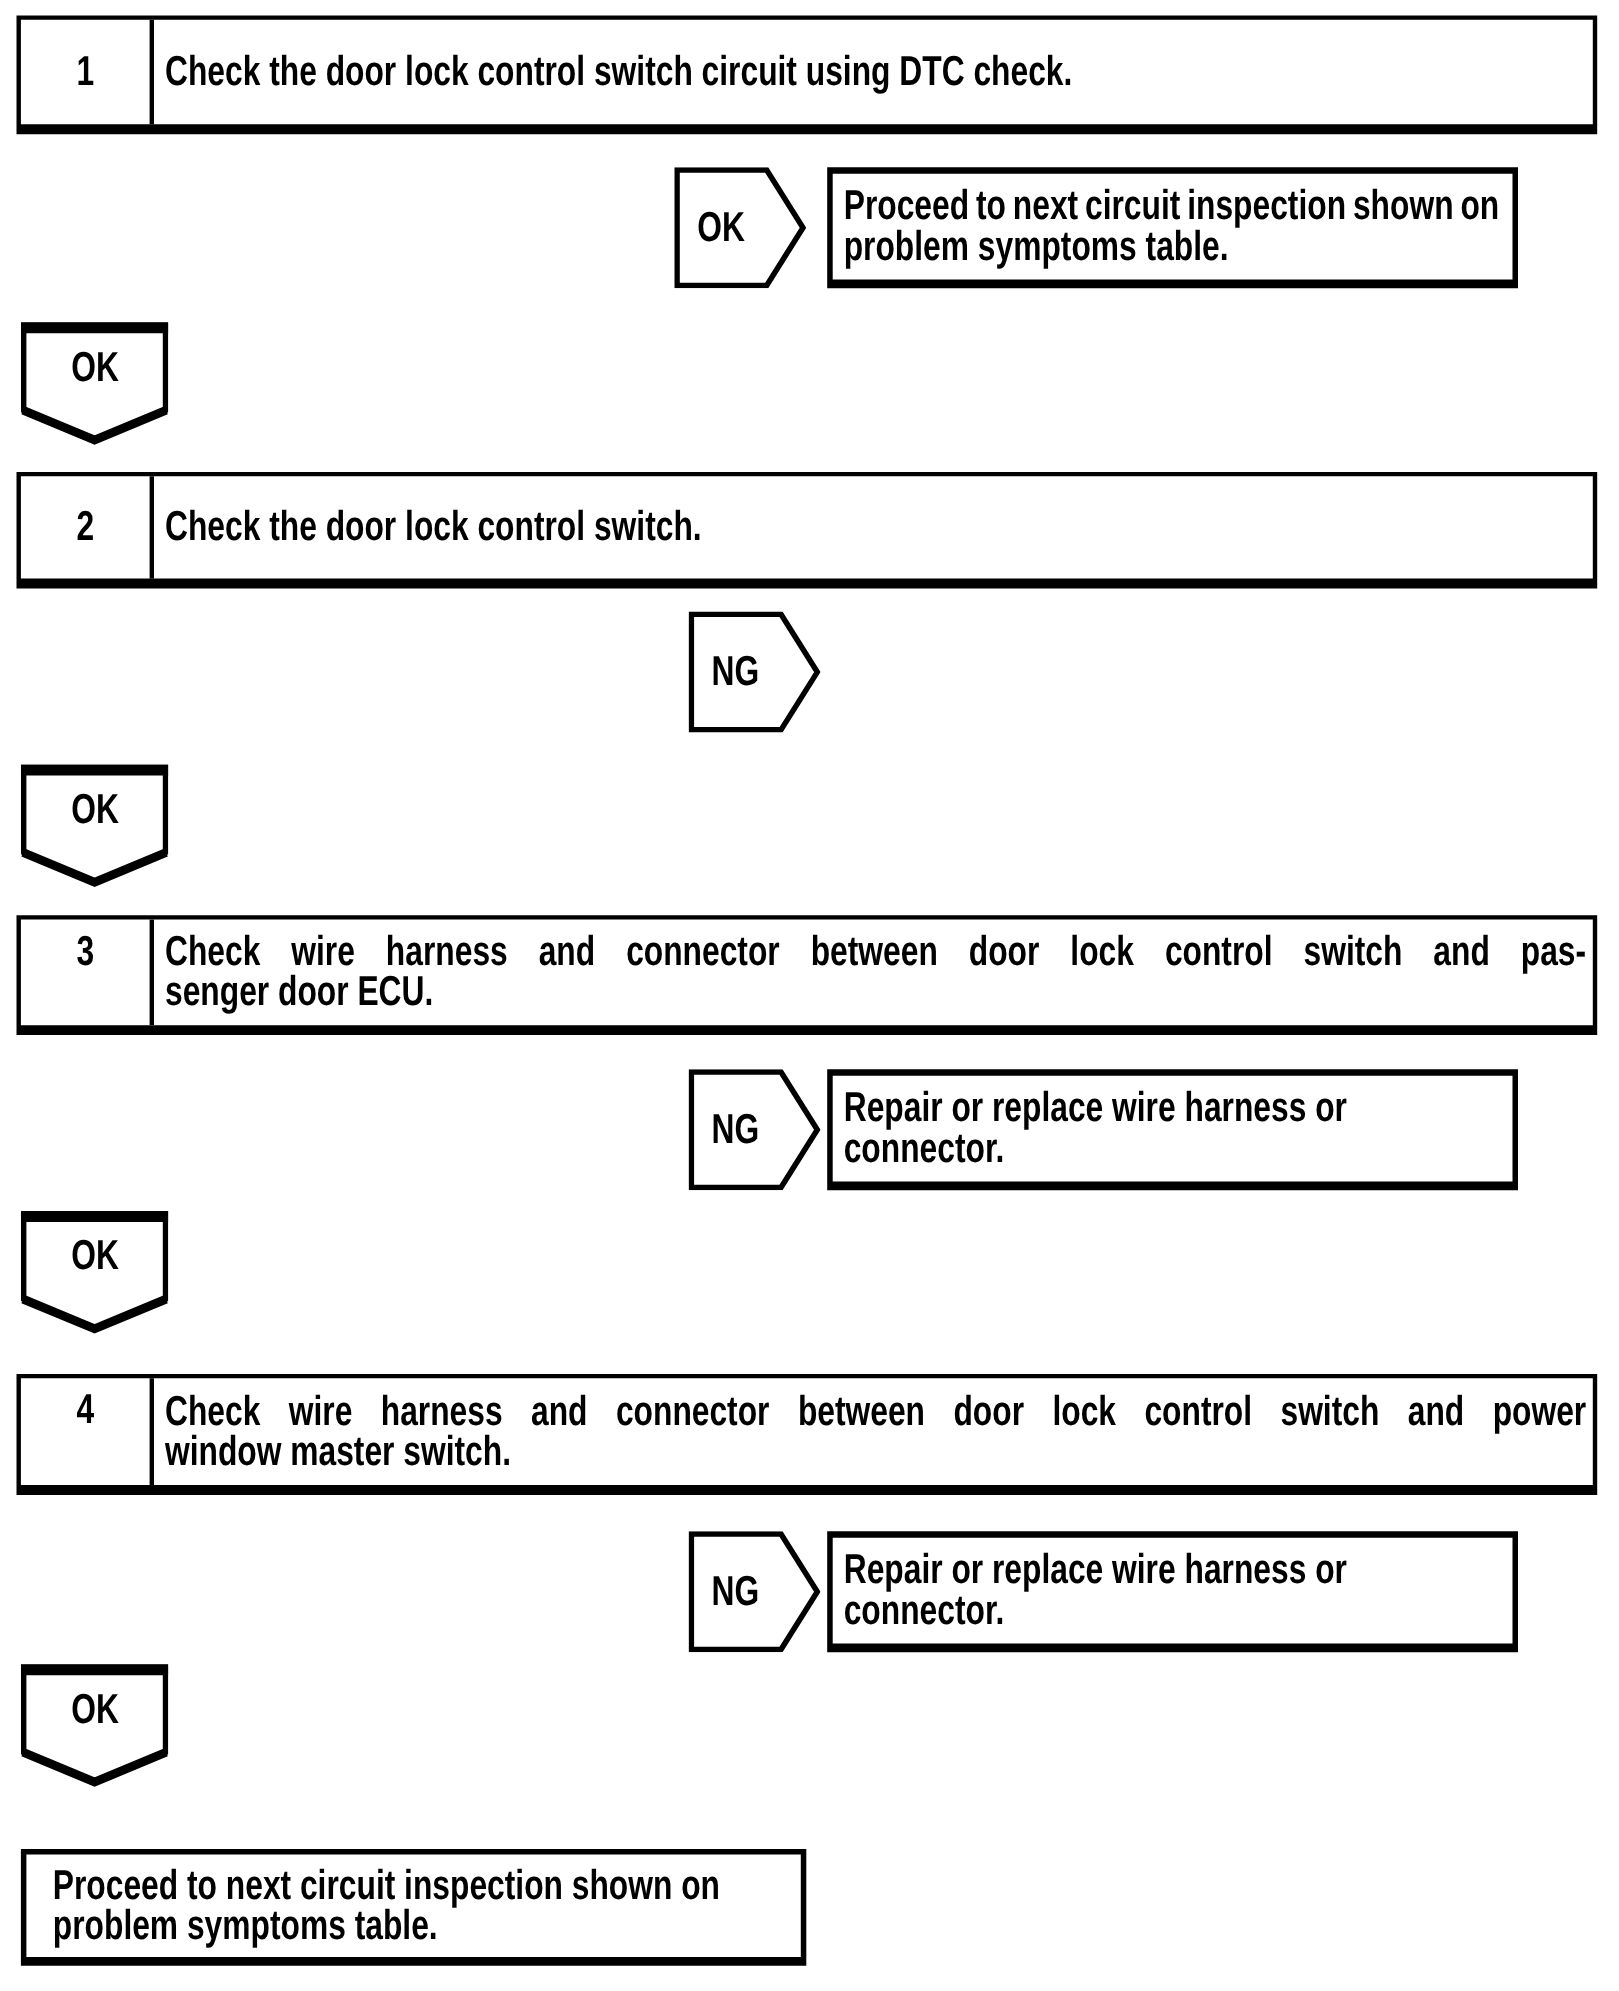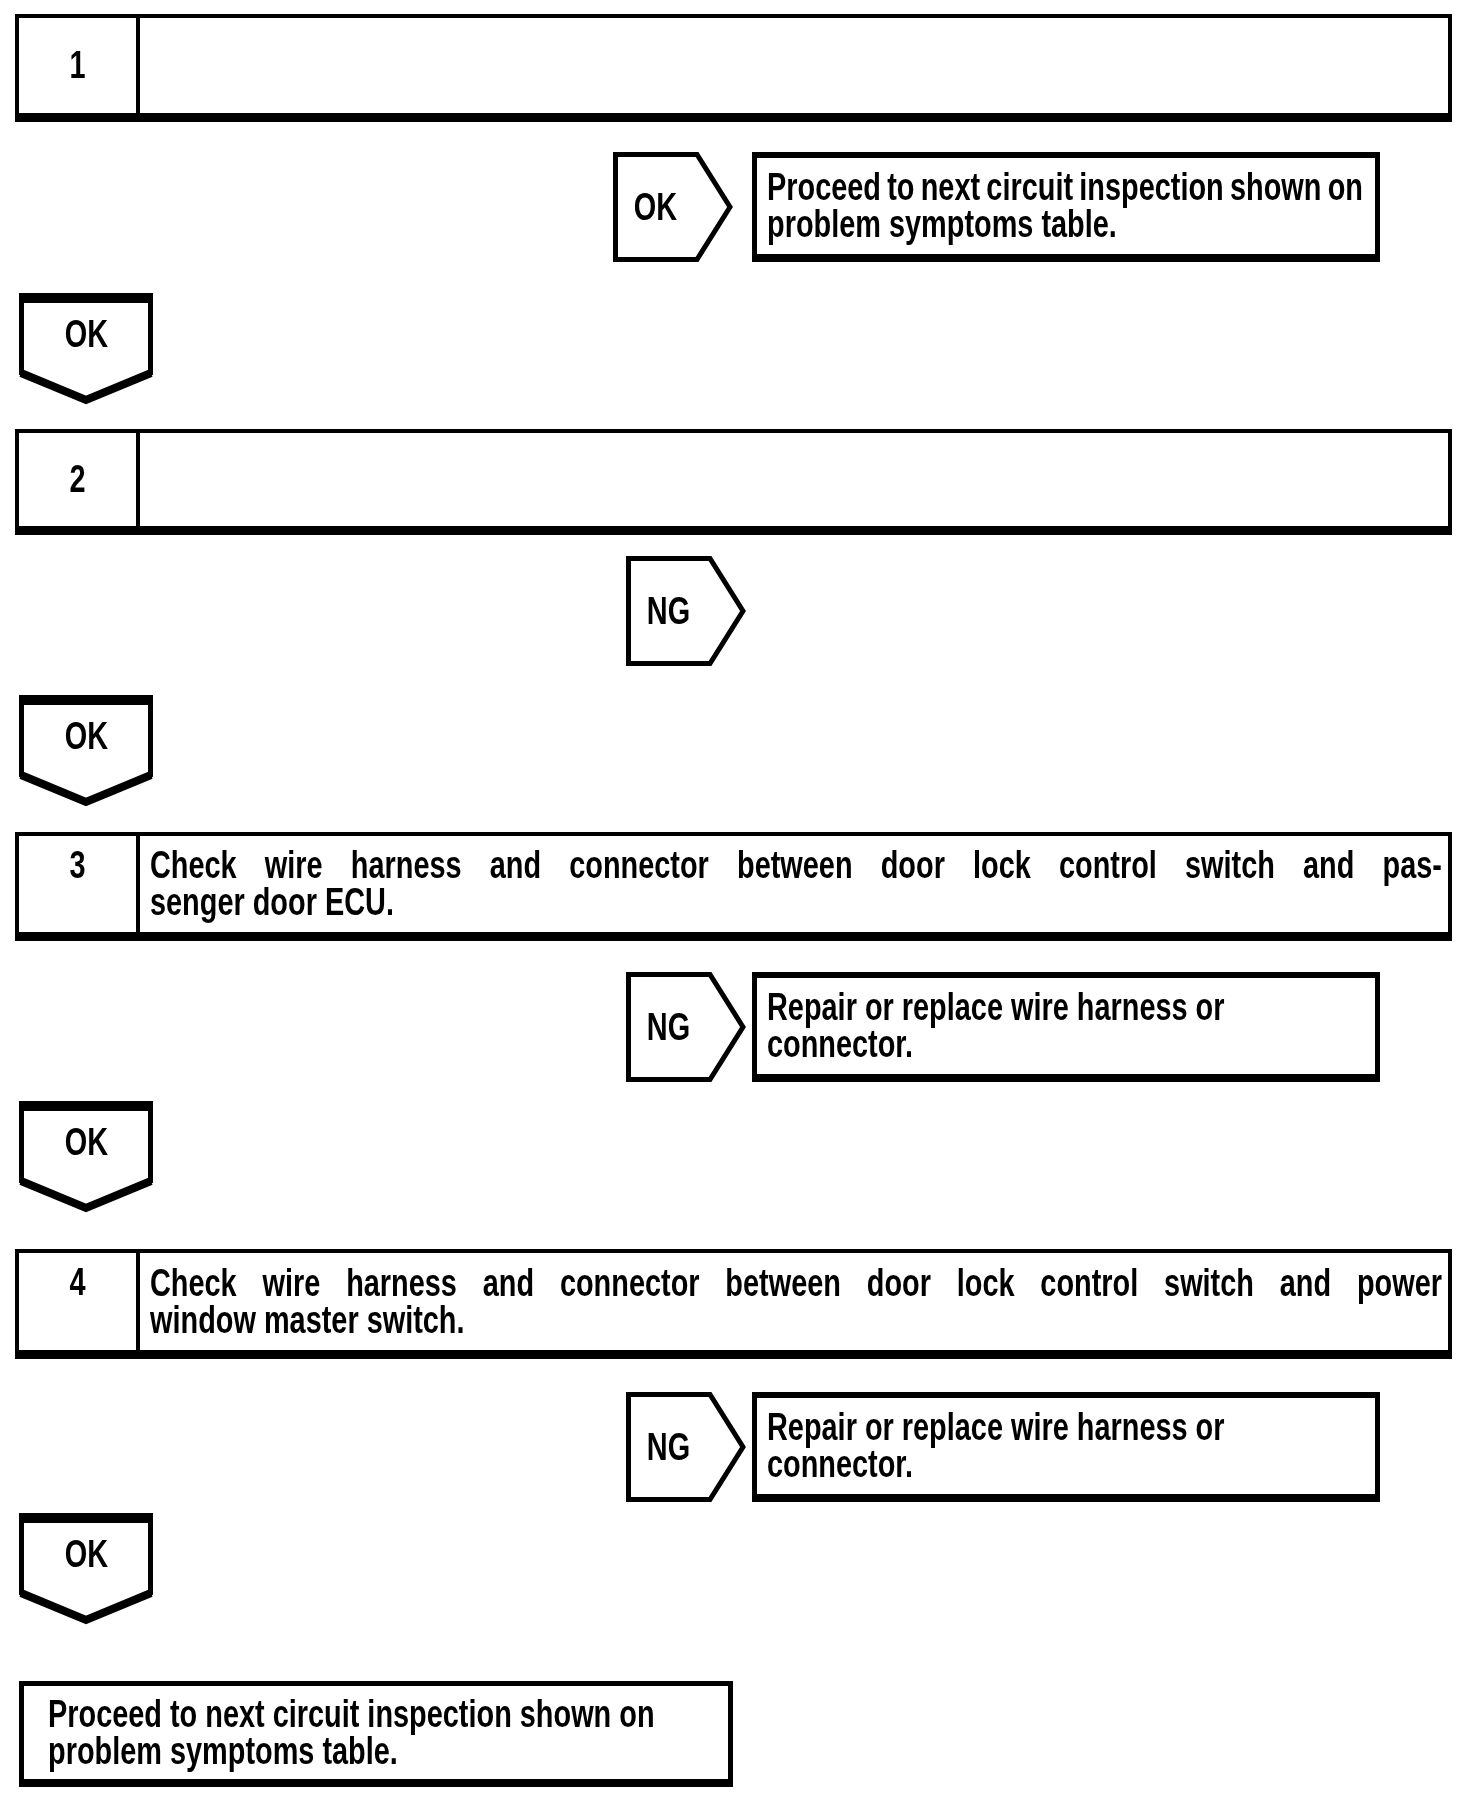--- a/index.html
+++ b/index.html
@@ -72,20 +72,25 @@
 </style>
 </head>
 <body>
 
 <div id="canvas">
 
   <div class="step-box" style="top:14px;height:108px">
     <div class="num-cell">
       <div class="txt num">1</div>
     </div>
+    <div class="text-cell">
+      <div class="txt">
+          <div class="line">Check the door lock control switch circuit using DTC check.</div>
+        </div>
+    </div>
   </div>
 
   <div class="pent-r" style="left:613px;top:152px">
     <svg width="120" height="110" viewBox="0 0 120 110">
       <polygon points="2.5,2.5 84,2.5 117,55 84,107.5 2.5,107.5" fill="#ffffff" stroke="#000000" stroke-width="5"></polygon>
     </svg>
     <div class="plabel">
         <span class="ltxt">OK</span>
       </div>
   </div>
@@ -112,20 +117,25 @@
     </svg>
     <div class="plabel">
         <span class="ltxt">OK</span>
       </div>
   </div>
 
   <div class="step-box" style="top:429px;height:106px">
     <div class="num-cell">
       <div class="txt num">2</div>
     </div>
+    <div class="text-cell">
+      <div class="txt">
+          <div class="line">Check the door lock control switch.</div>
+        </div>
+    </div>
   </div>
 
   <div class="pent-r" style="left:626px;top:556px">
     <svg width="120" height="110" viewBox="0 0 120 110">
       <polygon points="2.5,2.5 84,2.5 117,55 84,107.5 2.5,107.5" fill="#ffffff" stroke="#000000" stroke-width="5"></polygon>
     </svg>
     <div class="plabel">
         <span class="ltxt">NG</span>
       </div>
   </div>

